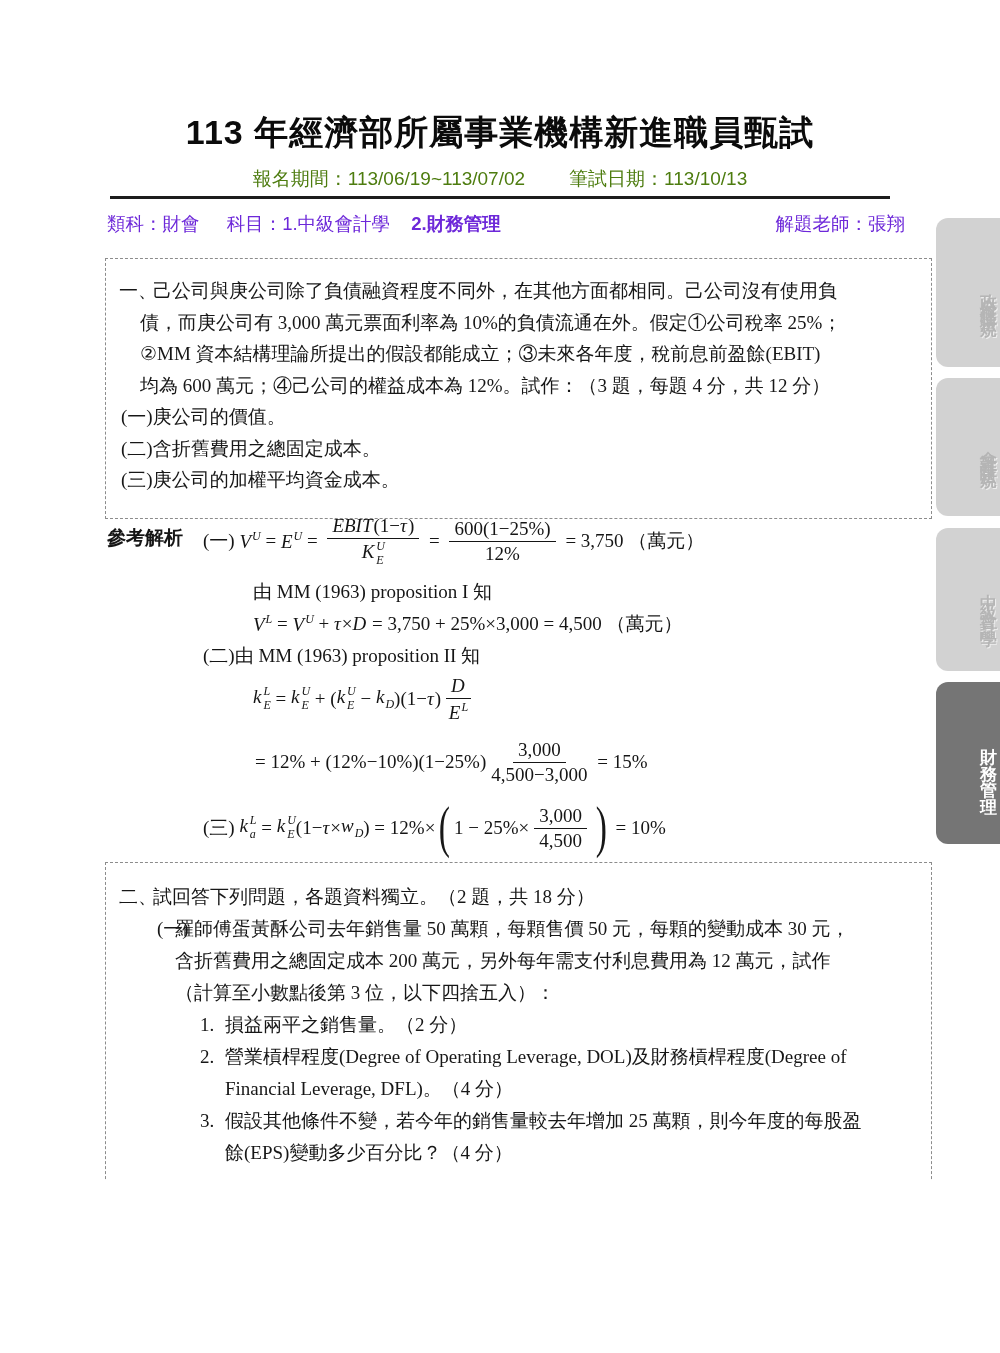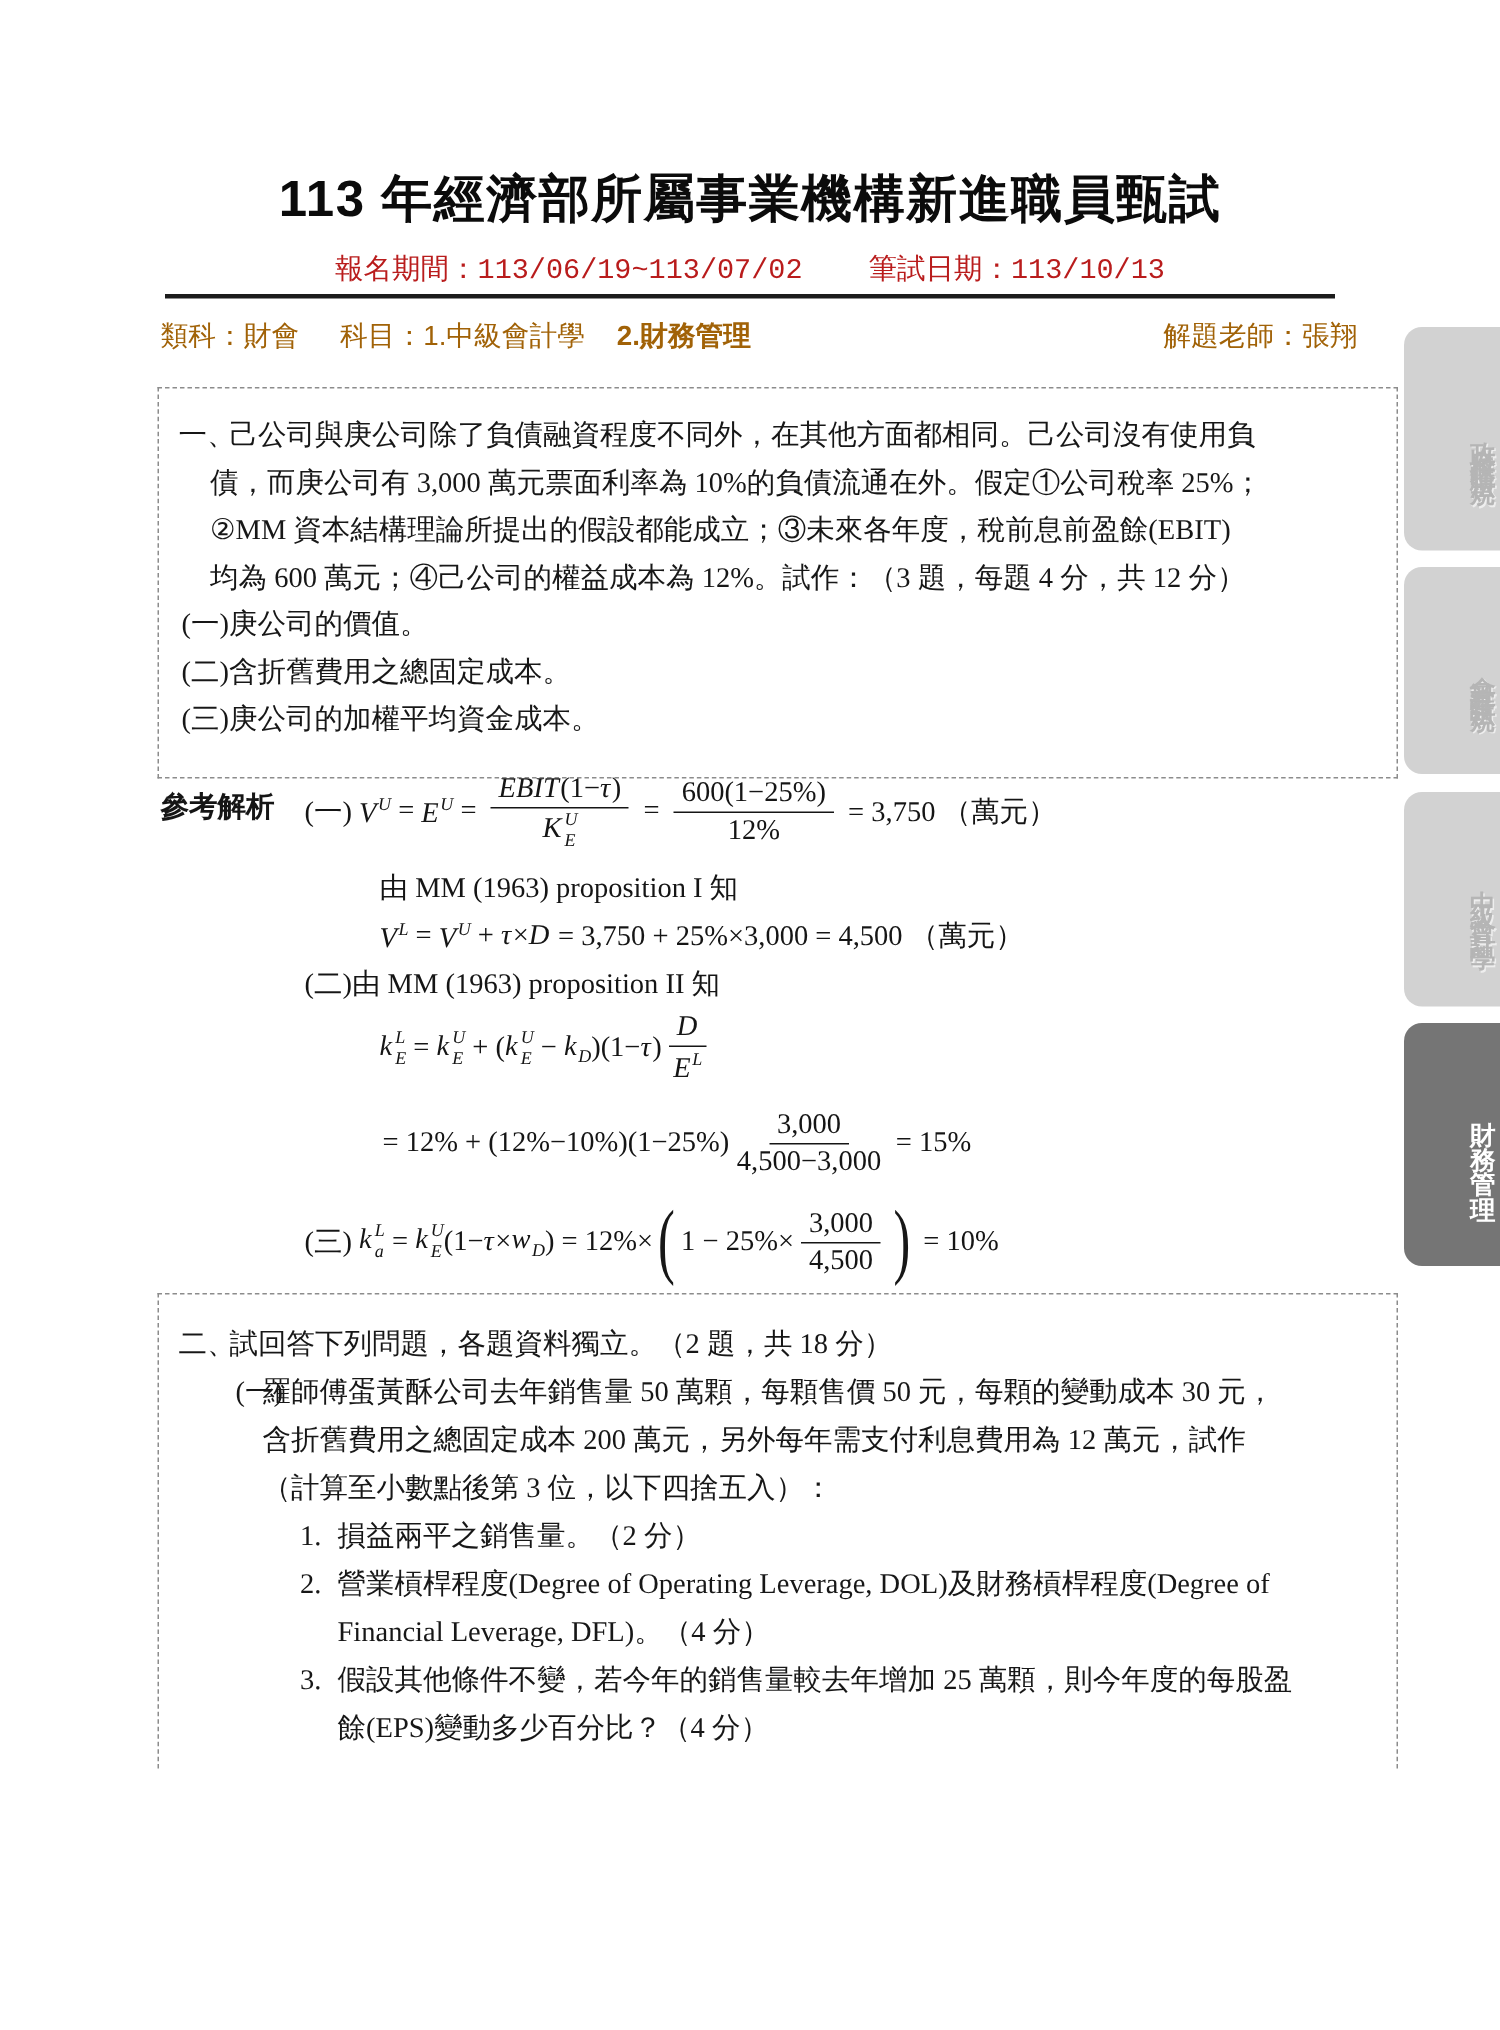--- a/index.html
+++ b/index.html
@@ -4,27 +4,27 @@
 <style>
   html,body{margin:0;padding:0;background:#ffffff;}
   .page{position:relative;width:1000px;height:1180px;background:#fff;overflow:hidden;
         font-family:"Liberation Serif","DejaVu Serif",serif;color:#151515;}
 
   
   .title{position:absolute;top:110px;left:0;width:100%;text-align:center;
          font-family:"Liberation Sans","DejaVu Sans",sans-serif;
          font-size:34px;font-weight:800;letter-spacing:1px;color:#0b0b0b;white-space:nowrap;}
   .subtitle{position:absolute;top:166px;left:0;width:100%;text-align:center;
-            font-family:Liberation Mono, monospace;
-            font-size:19px;color:#b91c1c;white-space:nowrap;}
+            font-family:Liberation Sans, sans-serif;
+            font-size:19px;color:#4d7c0f;white-space:nowrap;}
   .subtitle .gap{display:inline-block;width:44px;}
   .rule{position:absolute;top:196px;left:110px;width:780px;height:3px;background:#1c1c1c;}
   .meta{position:absolute;top:211px;left:107px;width:798px;
         font-family:"Liberation Sans","DejaVu Sans",sans-serif;
-        font-size:18.5px;color:#a16207;white-space:nowrap;}
+        font-size:18.5px;color:#6d28d9;white-space:nowrap;}
   .meta .m2{margin-left:22px;}
   .meta .m3{margin-left:16px;font-weight:bold;}
   .meta .mright{position:absolute;right:0;top:0;}
 
   
   .qbox{position:absolute;left:105px;width:798px;border:1px dashed #8c8c8c;
         font-size:19px;color:#171717;}
   .qbox1{top:258px;height:243px;padding:16px 14px 0 13px;box-sizing:content-box;}
   .qbox2{top:862px;height:322px;padding:18px 14px 0 13px;}
   .qpara{position:relative;}

